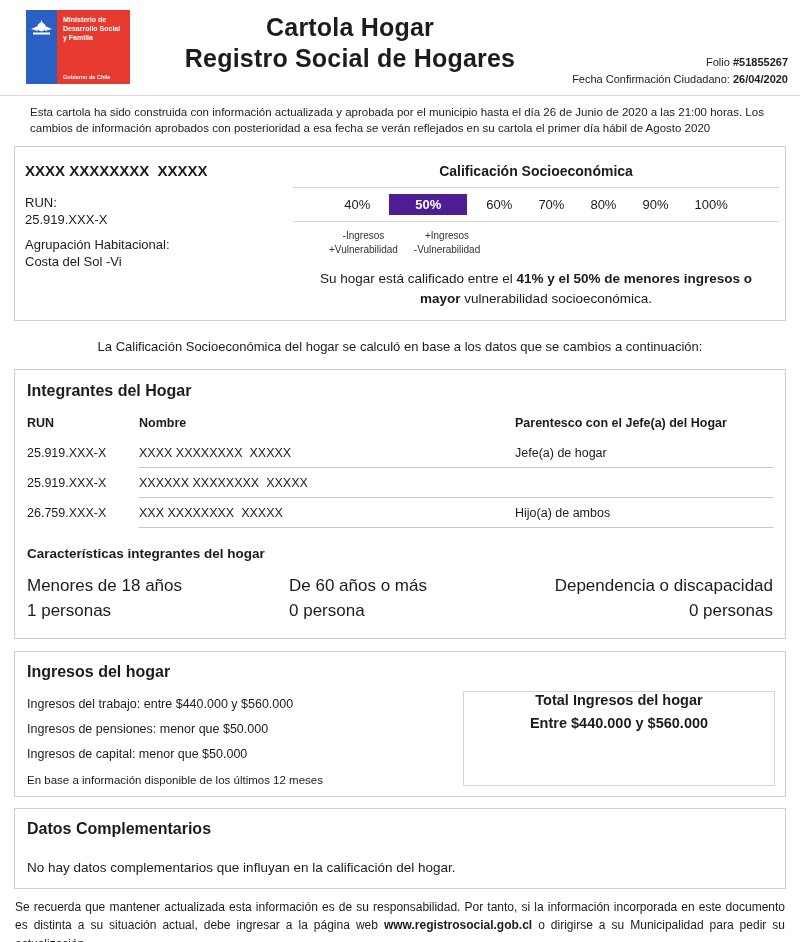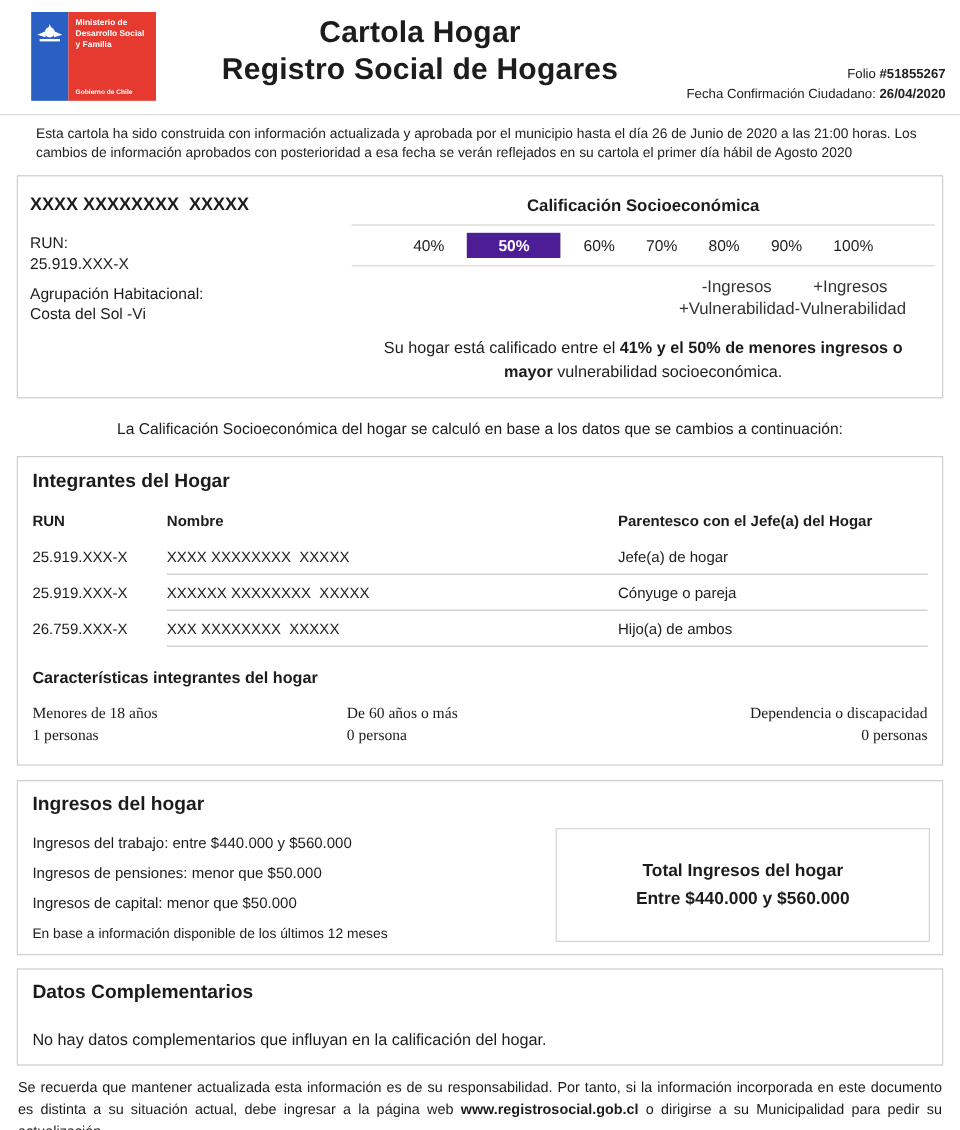--- a/index.html
+++ b/index.html
@@ -30,48 +30,48 @@
   .hh-box { display:flex; padding:10px 0 12px 10px; }
   .hh-left { width:262px; flex:none; font-size:13px; line-height:1.3; }
   .hh-name { font-size:15px; font-weight:bold; margin:4px 0 14px; white-space:pre-wrap; }
   .hh-group { margin-bottom:9px; }
   .cal-panel { flex:1; padding:0 6px; }
   .cal-title { text-align:center; font-weight:bold; font-size:14px; margin:6px 0 8px; }
   .scale-strip { border-top:1.5px solid #d6d6d6; border-bottom:1.5px solid #d6d6d6; }
   .scale-row { display:flex; justify-content:center; align-items:center; gap:0; padding:6px 0; font-size:13px; }
   .scale-cell { padding:3px 13px; }
   .scale-cell.hl { background:#4c1d95; color:#fff; font-weight:bold; padding:3px 26px; margin:0 6px; }
-  .axis-labels { display:flex; justify-content:flex-end; padding:7px 24px 0 36px; font-size:14px; text-align:center; line-height:1.35; color:#333; }
+  .axis-labels { display:flex; justify-content:flex-start; padding:7px 24px 0 36px; font-size:10px; text-align:center; line-height:1.35; color:#333;gap:16px; }
   .cal-result { margin-top:13px; text-align:center; font-size:13.5px; line-height:1.45; padding:0 12px; }
   
   .intro { text-align:center; font-size:13px; margin:18px 20px 15px; }
   
   .section-pad { padding:12px 12px 14px; }
   .section-title { font-size:16px; font-weight:bold; }
   .tbl { margin-top:16px; font-size:12.5px; }
   .tbl-head { display:flex; font-weight:bold; padding-bottom:8px; }
   .col-run { width:112px; flex:none; }
   .col-nombre { flex:1; white-space:pre-wrap; }
   .col-par { width:258px; flex:none; }
   .tbl-row { display:flex; align-items:flex-start; }
   .tbl-row .col-run { padding:8px 0 7px; }
   .row-line { flex:1; display:flex; border-bottom:1px solid #c9c9c9; padding:8px 0 7px; }
   .car-title { font-size:13.5px; font-weight:bold; margin:18px 0 0; }
-  .car-row { display:flex; margin-top:13px; font-size:13px; line-height:1.45;font-family:Liberation Serif, serif; }
+  .car-row { display:flex; margin-top:13px; font-size:17px; line-height:1.45; }
   .car-col1 { width:262px; flex:none; }
   .car-col2 { width:215px; flex:none; }
   .car-col3 { flex:1;text-align:right; }
   
   .ing-box { display:flex; padding:11px 10px 10px 12px; margin-top:12px; }
   .ing-left { flex:1; }
   .ing-items { margin-top:16px; font-size:12.5px; }
   .ing-items div { margin-bottom:11px; }
   .ing-note { font-size:11.5px; margin-top:13px; }
   .total-box { width:312px; flex:none; border:1.5px solid #d6d6d6; margin-top:28px;
-               display:flex; flex-direction:column; justify-content:center; align-items:center; gap:7px; }
+               display:flex; flex-direction:column; justify-content:flex-start; align-items:center; gap:7px; }
   .total-title { font-weight:bold; font-size:14.5px; }
   .total-value { font-weight:bold; font-size:14.5px; }
   
   .datos-box { padding:11px 12px 13px; margin-top:11px; }
   .datos-text { font-size:13.5px; margin-top:22px; }
   
   .notice { margin:9px 15px 8px; font-size:12px; line-height:1.55; text-align:justify; }
 </style>
 </head>
 <body>
@@ -158,21 +158,20 @@
       <div class="col-run">25.919.XXX-X</div>
       <div class="row-line">
         <div class="col-nombre">XXXX XXXXXXXX  XXXXX</div>
         <div class="col-par">Jefe(a) de hogar</div>
       </div>
     </div>
     <div class="tbl-row">
       <div class="col-run">25.919.XXX-X</div>
       <div class="row-line">
         <div class="col-nombre">XXXXXX XXXXXXXX  XXXXX</div>
-        <div class="col-par">Cónyuge o pareja</div>
       </div>
     </div>
     <div class="tbl-row">
       <div class="col-run">26.759.XXX-X</div>
       <div class="row-line">
         <div class="col-nombre">XXX XXXXXXXX  XXXXX</div>
         <div class="col-par">Hijo(a) de ambos</div>
       </div>
     </div>
   </div>

